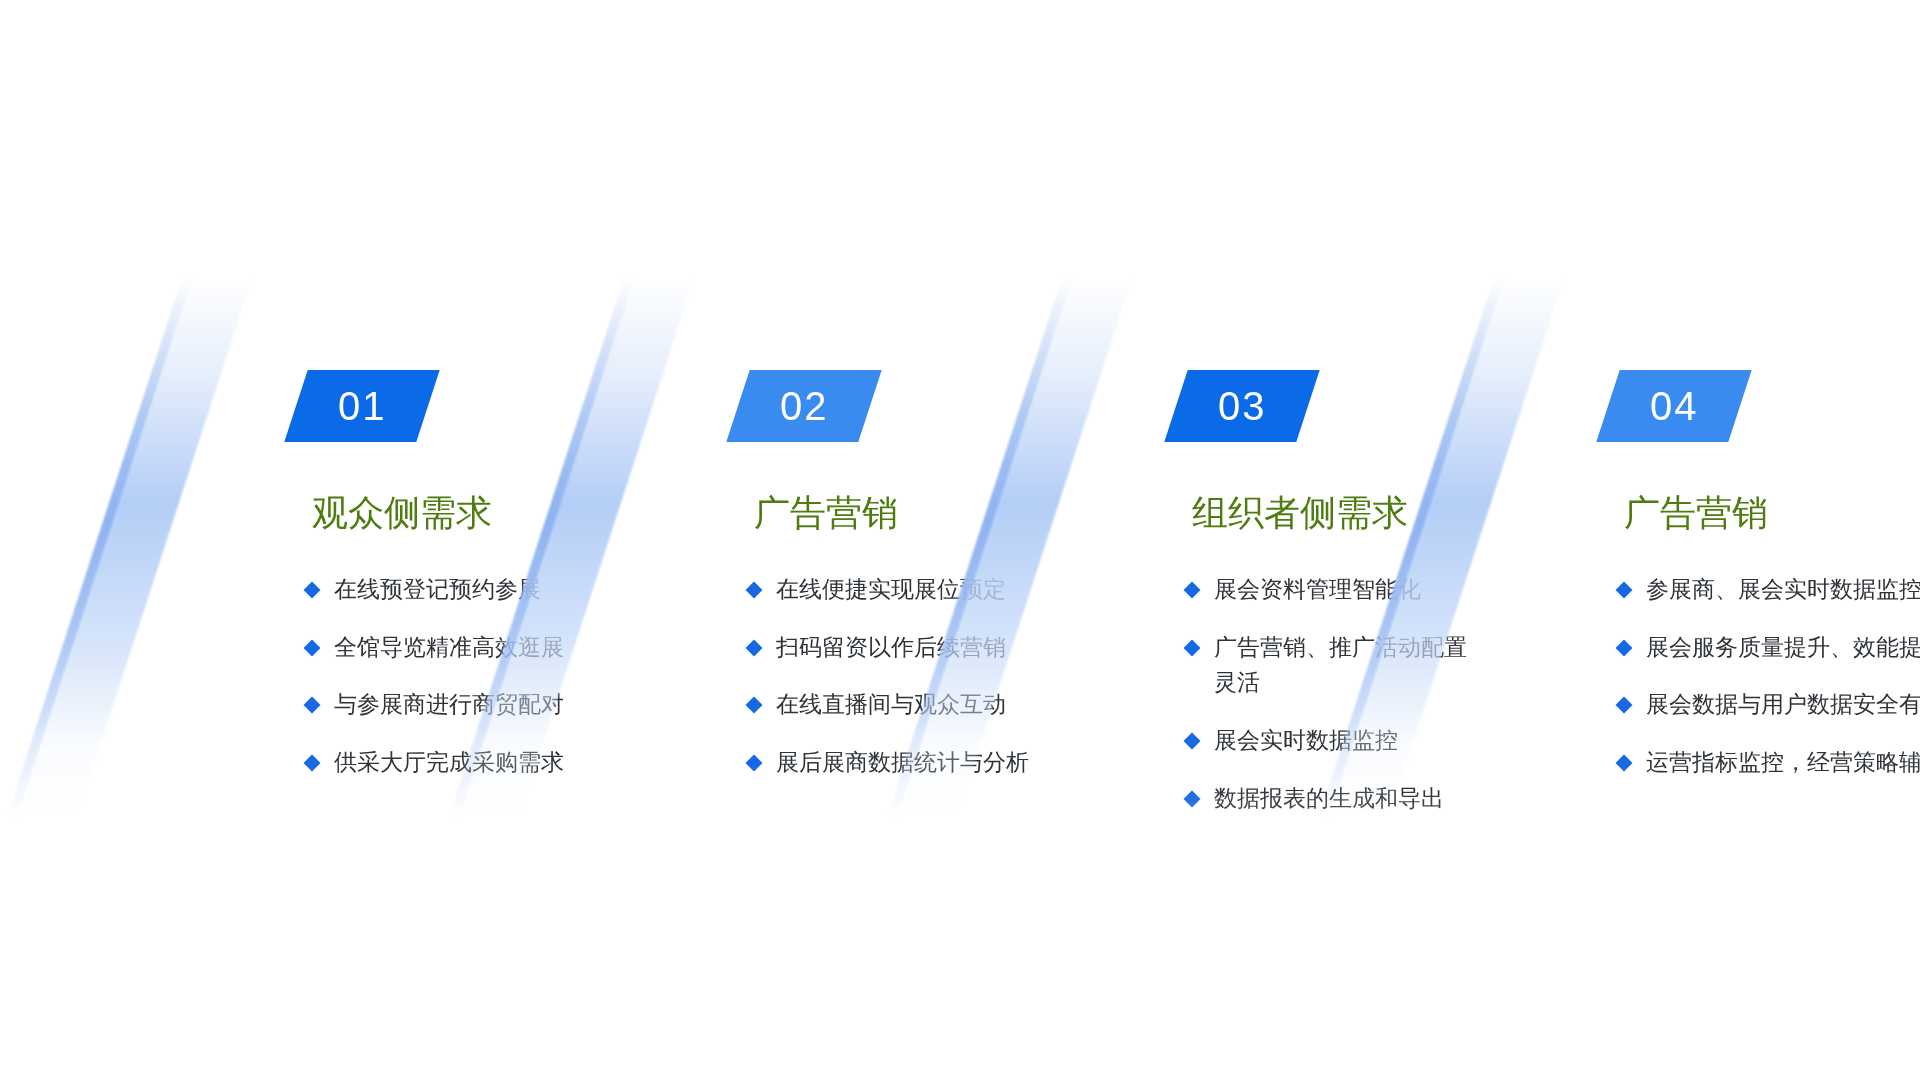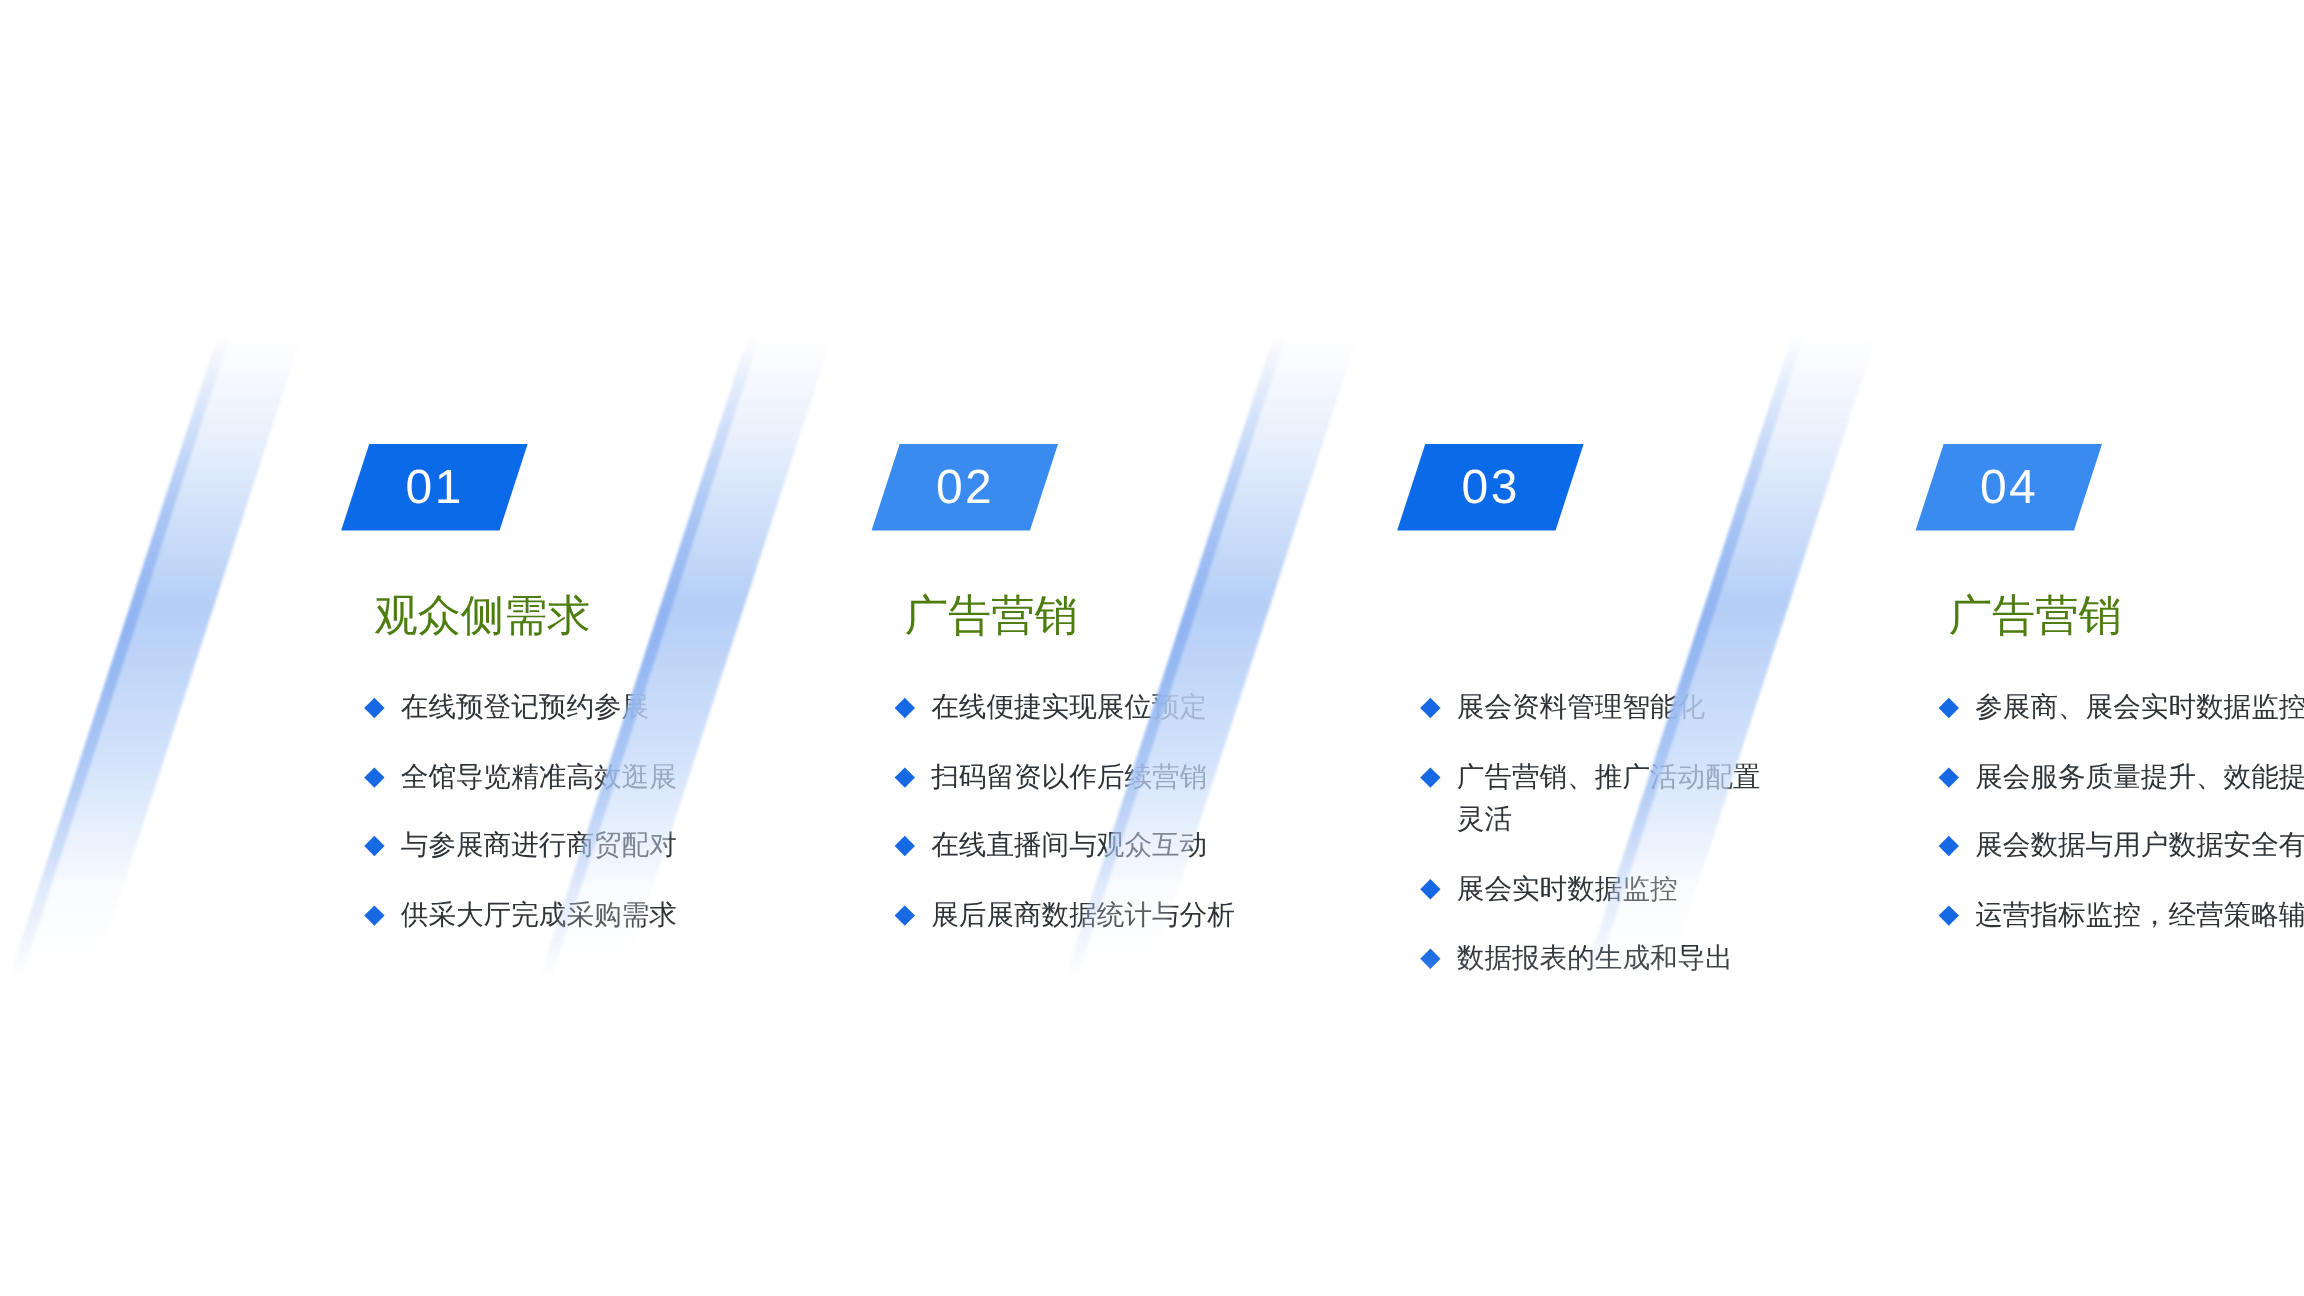--- a/index.html
+++ b/index.html
@@ -194,20 +194,21 @@
           <li class="bullet"><span class="bullet-marker" style="background: rgb(22, 104, 227);"></span><span>扫码留资以作后续营销</span></li>
           <li class="bullet"><span class="bullet-marker" style="background: rgb(22, 104, 227);"></span><span>在线直播间与观众互动</span></li>
           <li class="bullet"><span class="bullet-marker" style="background: rgb(22, 104, 227);"></span><span>展后展商数据统计与分析</span></li>
         </ul>
       </div>
       <div class="column c2">
         <div class="stripe"></div>
         <div class="badge" style="background: rgb(11, 106, 232);">
           <span class="badge-num">03</span>
         </div>
+        <div class="col-title">组织者侧需求</div>
         <ul class="bullets">
           <li class="bullet"><span class="bullet-marker" style="background: rgb(22, 104, 227);"></span><span>展会资料管理智能化</span></li>
           <li class="bullet"><span class="bullet-marker" style="background: rgb(22, 104, 227);"></span><span>广告营销、推广活动配置灵活</span></li>
           <li class="bullet"><span class="bullet-marker" style="background: rgb(22, 104, 227);"></span><span>展会实时数据监控</span></li>
           <li class="bullet"><span class="bullet-marker" style="background: rgb(22, 104, 227);"></span><span>数据报表的生成和导出</span></li>
         </ul>
       </div>
       <div class="column c3">
         <div class="stripe"></div>
         <div class="badge" style="background: rgb(58, 139, 240);">

